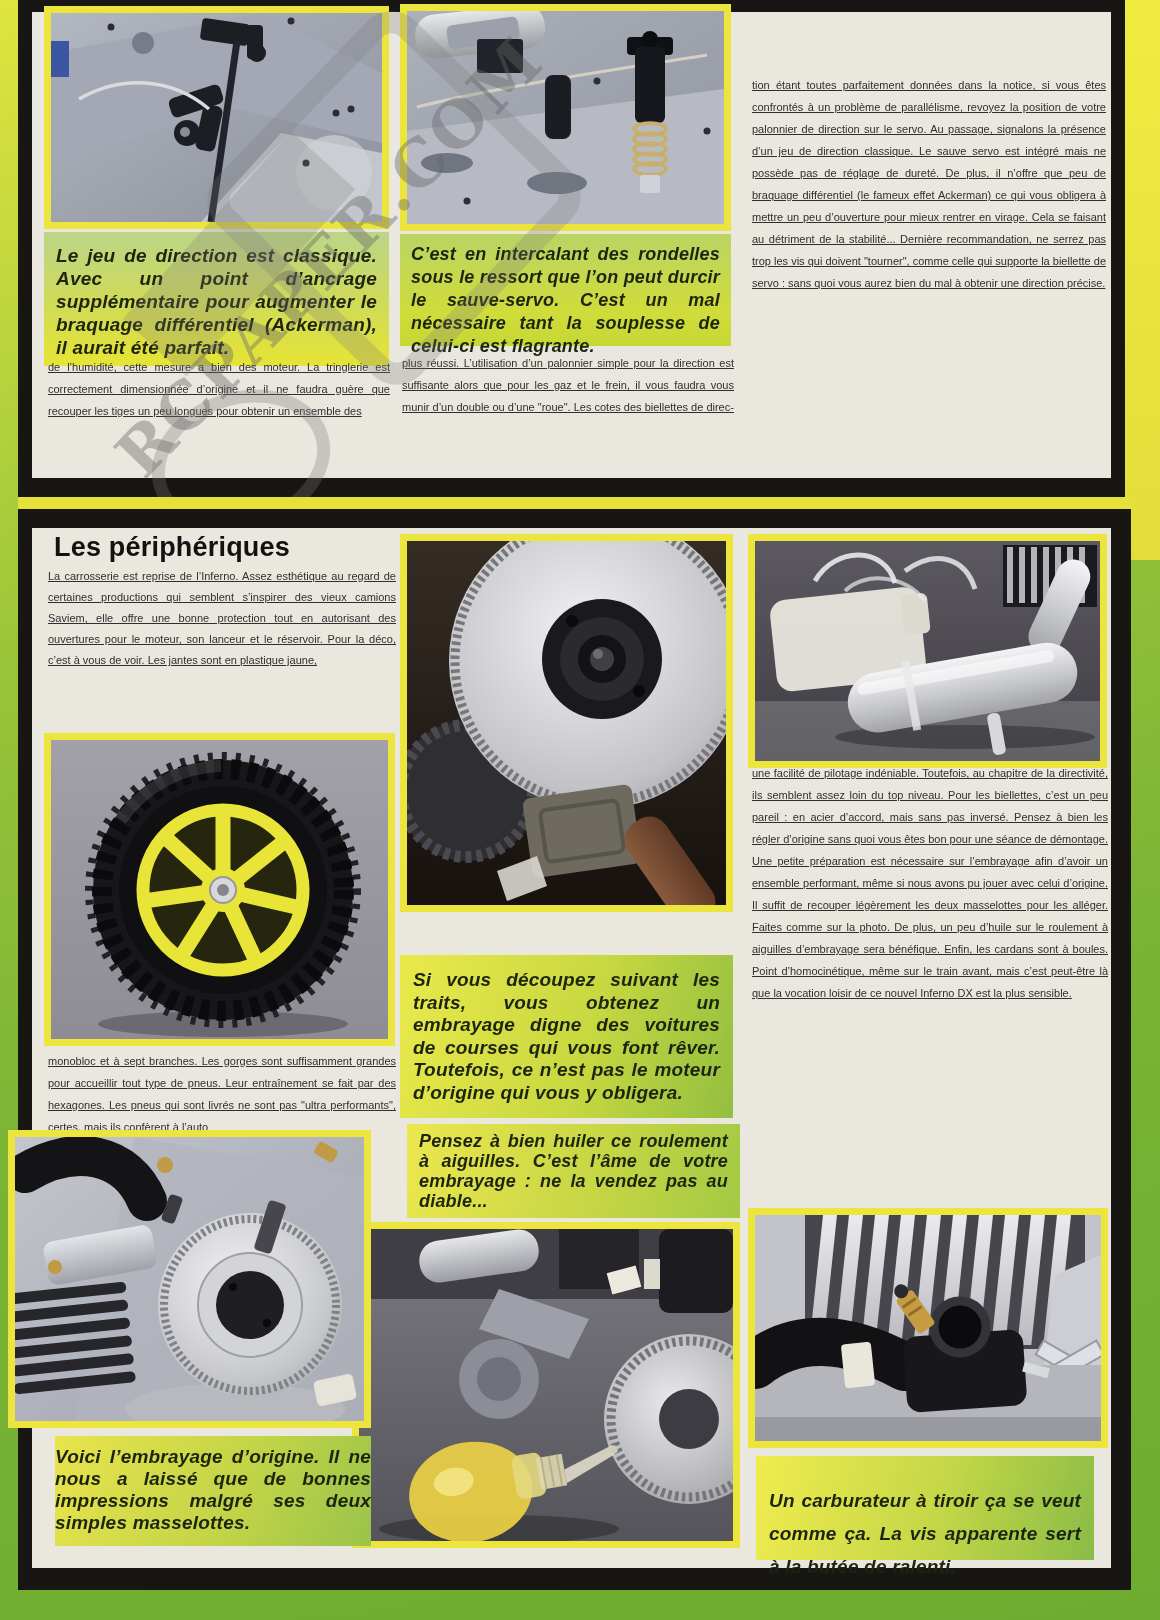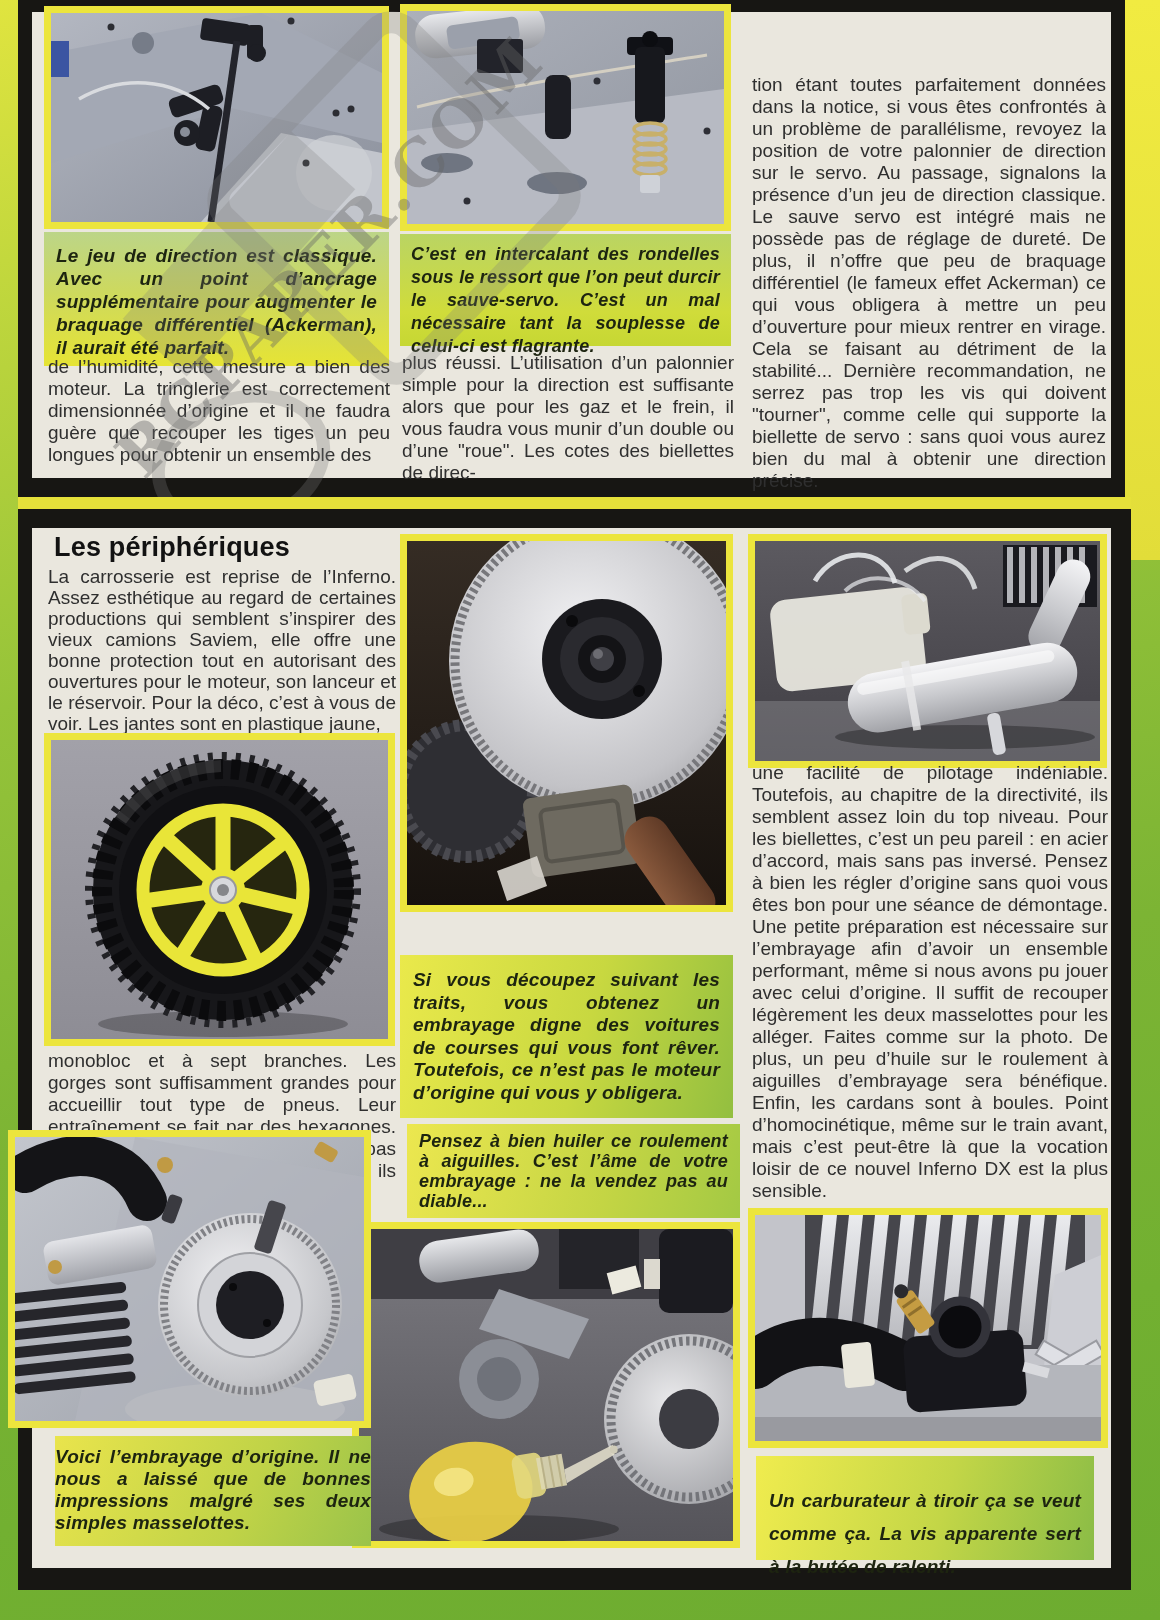--- a/index.html
+++ b/index.html
@@ -11,21 +11,21 @@
   .panel{position:absolute;background:#171613;}
   .panel-top{left:18px;top:0;width:1107px;height:497px;}
   .panel-top .inner{position:absolute;left:14px;top:12px;right:14px;bottom:19px;background:#eae7de;}
   .divider{position:absolute;left:18px;top:497px;width:1113px;height:12px;background:#e6e13a;}
   .panel-bottom{left:18px;top:509px;width:1113px;height:1081px;}
   .panel-bottom .inner{position:absolute;left:14px;top:19px;right:20px;bottom:22px;background:#eae7de;}
 
   .photo{position:absolute;border:7px solid #ece53d;background:#888;box-sizing:border-box;}
   .photo svg{display:block;}
 
-  .bodytext{position:absolute;color:#2f2f2f;font-size:19px;line-height:22px;text-align:justify;}
+  .bodytext{position:absolute;color:#2f2f2f;font-size:11px;line-height:22px;text-align:justify;text-decoration:underline;}
   .caption{position:absolute;box-sizing:border-box;font-weight:bold;font-style:italic;
     color:#1d2410;font-size:19px;line-height:23px;text-align:justify;letter-spacing:.2px;}
   .heading{position:absolute;color:#121212;font-size:27px;font-weight:bold;letter-spacing:.2px;}
 
   .cap-steering{background:linear-gradient(180deg,#bcd588 0%,#cdd95e 45%,#e6e434 100%);padding:12px 12px;}
   .cap-servo{background:linear-gradient(180deg,#bad463 0%,#d0dc3a 70%,#c6d733 100%);padding:9px 11px;font-size:18px;line-height:23px;}
   .cap-si{background:linear-gradient(105deg,#eae94b 0%,#c8d840 55%,#93bf40 100%);padding:14px 13px;line-height:22.5px;}
   .cap-pensez{background:linear-gradient(105deg,#ece74f 0%,#c4d544 60%,#a3c944 100%);padding:7px 12px;font-size:18px;line-height:20px;}
   .cap-voici{background:linear-gradient(115deg,#e9e44c 0%,#c0d347 60%,#9ac34a 100%);padding:10px 0;line-height:22px;}
   .cap-carb{background:linear-gradient(105deg,#f0ec4e 0%,#c3d647 55%,#8abc46 100%);padding:28px 13px;line-height:33px;}

